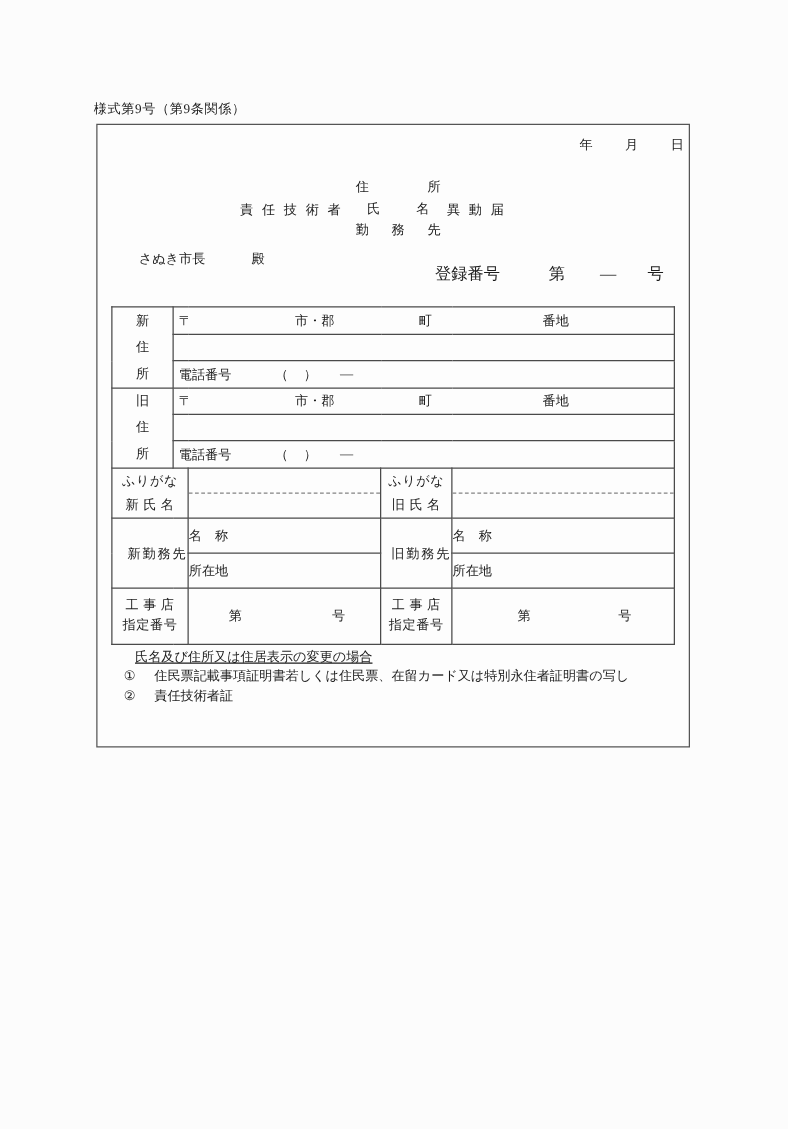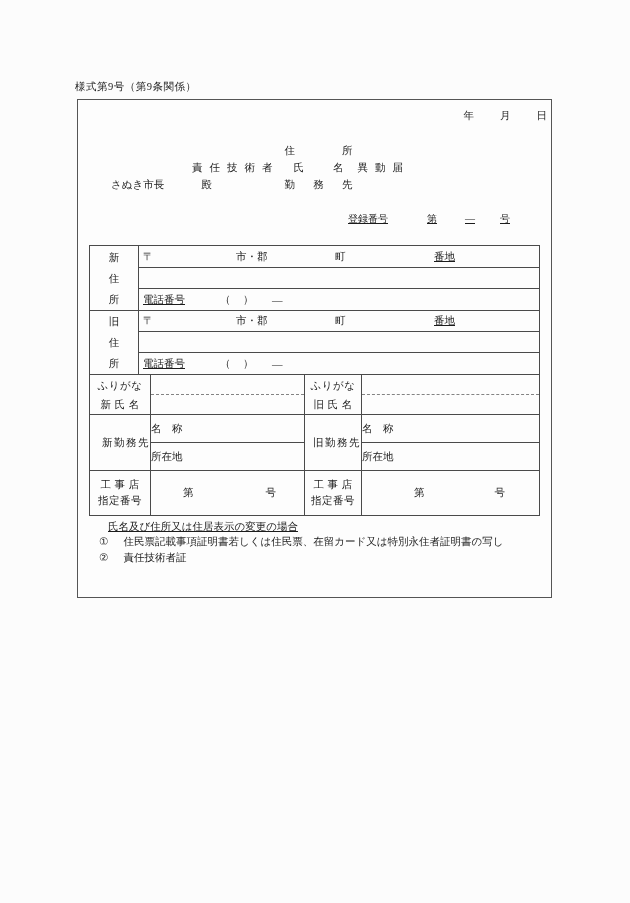--- a/index.html
+++ b/index.html
@@ -12,35 +12,35 @@
   .sheet{position:absolute;left:77px;top:99px;width:473px;height:497px;border:1px solid #555;background:#fdfdfd;}
 
   .date-line{position:absolute;top:9px;right:4px;display:flex;gap:26px;font-size:10.5px;}
 
   .title-block{position:absolute;left:114px;top:42px;display:flex;align-items:center;gap:5px;font-size:10.5px;}
   .title-side{letter-spacing:7px;white-space:nowrap;}
   .title-mid{width:68px;}
   .tline{display:flex;justify-content:space-between;line-height:17px;}
   .tline.inset{padding:0 9px;}
 
-  .addressee{position:absolute;left:33px;top:78px;font-size:10.5px;}
+  .addressee{position:absolute;left:33px;top:100px;font-size:10.5px;}
   .addressee .honorific{margin-left:37px;}
 
-  .registration{position:absolute;left:270px;top:110px;font-size:10px;line-height:17px;text-decoration:underline;}
+  .registration{position:absolute;left:270px;top:110px;font-size:13px;line-height:17px;}
   .reg-dai{margin-left:39px;} .reg-dash{margin-left:28px;} .reg-go{margin-left:25px;}
 
   table.form-table{position:absolute;left:11px;top:145px;width:450px;border-collapse:collapse;table-layout:fixed;font-size:10.5px;}
   .form-table td{border:1px solid #4a4a4a;padding:0;vertical-align:middle;overflow:hidden;}
   tr.h22{height:22px;} tr.h21{height:21px;} tr.h40{height:40px;} tr.h28{height:28px;} tr.h45{height:45px;}
 
   .vlabel{text-align:center;white-space:pre-line;line-height:21px;}
   .rel{position:relative;}
   .abs{position:absolute;top:50%;transform:translateY(-50%);white-space:nowrap;}
-  .p-postal{left:4px;} .p-city{left:97px;} .p-town{left:196px;} .p-lot{left:295px;text-decoration:underline;}
-  .ph-label{left:4px;text-decoration:underline;} .ph-open{left:81px;} .ph-close{left:104px;} .ph-dash{left:133px;}
+  .p-postal{left:4px;} .p-city{left:97px;} .p-town{left:196px;} .p-lot{left:295px;}
+  .ph-label{left:4px;} .ph-open{left:81px;} .ph-close{left:104px;} .ph-dash{left:133px;}
 
   .furi-label{text-align:center;white-space:pre-line;line-height:19px;letter-spacing:.5px;}
   .furi-cell{vertical-align:top;}
   .furi-top{height:19px;border-bottom:1px dashed #838383;}
   .furi-bottom{height:19px;}
 
   .wp-label{text-align:right;letter-spacing:1.5px;}
   .wp-cell{vertical-align:top;padding:4px 0 0 7px;}
 
   .shop-label{text-align:center;white-space:pre-line;line-height:16px;letter-spacing:.5px;}

